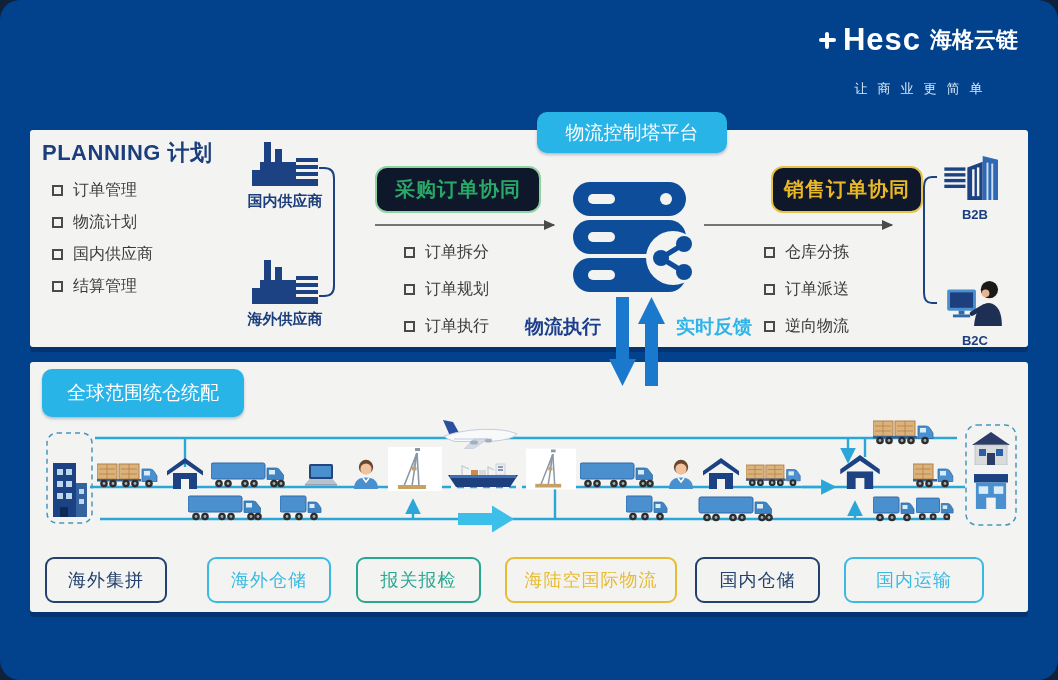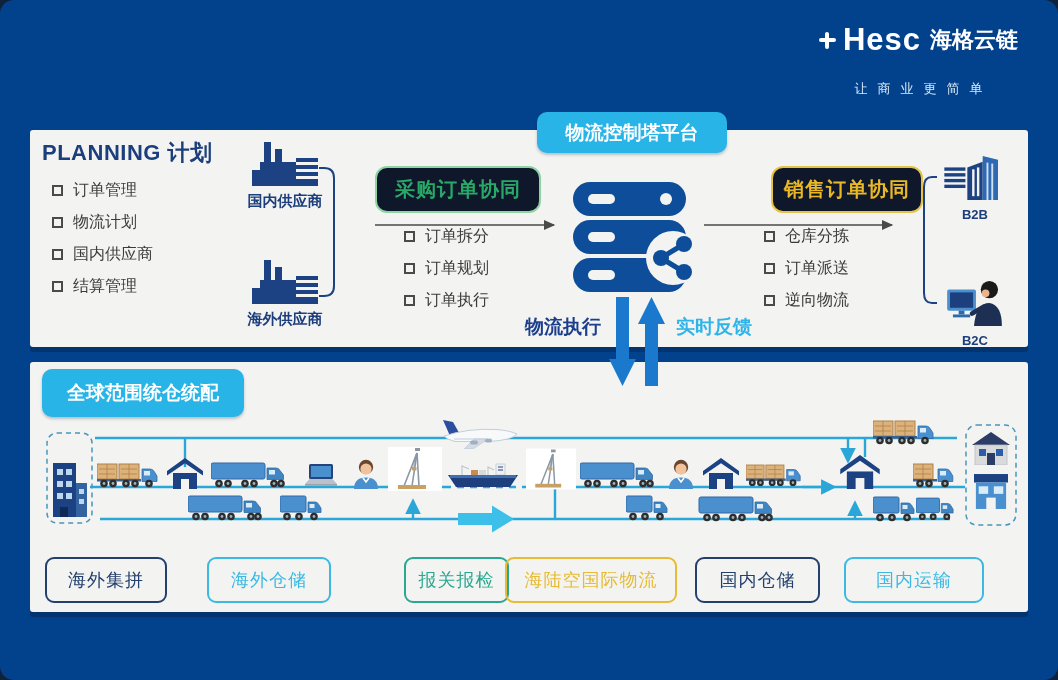--- a/index.html
+++ b/index.html
@@ -1,47 +1,47 @@
 <!DOCTYPE html>
 <html><head>
 <meta charset="utf-8">
 <style>
   * { margin:0; padding:0; box-sizing:border-box; }
   body { font-family:"Liberation Sans", sans-serif; background:#10213a; }
-  .stage { position:relative; width:1058px; height:680px; background:#02428d; overflow:hidden; border-radius:14px; }
+  .stage { position:relative; width:1058px; height:680px; background:#02428d; overflow:hidden; border-radius:20px; }
 
   
   .logo { position:absolute; top:22px; right:40px; display:flex; flex-direction:column; align-items:center; }
   .logo-row { display:flex; align-items:center; gap:7px; }
   .logo-plus { position:relative; width:17px; height:17px; }
   .logo-plus::before { content:""; position:absolute; left:0; right:0; top:6.5px; height:4px; background:#fff; border-radius:2px; }
   .logo-plus::after { content:""; position:absolute; top:0; bottom:0; left:6.5px; width:4px; background:#fff; border-radius:2px; }
   .logo-name { color:#fff; font-size:31px; font-weight:800; letter-spacing:1px; }
   .logo-cjk { color:#fff; font-size:22px; font-weight:700; margin-left:2px; }
   .logo-tagline { color:#d9eaf9; font-size:13px; letter-spacing:10px; margin-top:22px; padding-left:10px; }
 
   
   .panel { position:absolute; left:30px; width:998px; background:#f3f4f2; border-radius:3px; box-shadow:0 5px 0 rgba(7,42,90,.55); }
   .panel-top { top:130px; height:217px; }
   .panel-bottom { top:362px; height:250px; }
 
-  .badge { position:absolute; background:#29b4e8; color:#fff; font-weight:bold; font-size:19px;
+  .badge { position:absolute; background:#29b4e8; color:#fff; font-weight:normal; font-size:19px;
            display:flex; align-items:center; justify-content:center; border-radius:10px;
            box-shadow:0 2px 3px rgba(0,30,70,.25); z-index:5; }
   .badge-platform { left:537px; top:112px; width:190px; height:41px; }
   .badge-global { left:42px; top:369px; width:202px; height:48px; }
 
   
   .plan-title { position:absolute; left:12px; top:8px; font-size:22px; font-weight:800; color:#1c3e7c; letter-spacing:.5px; }
   ul.sq-list { position:absolute; list-style:none; }
   ul.sq-list li { display:flex; align-items:center; font-size:16px; color:#3b3b3b; }
   ul.sq-list .sq { width:11px; height:11px; border:2px solid #4a4a4a; margin-right:10px; flex:0 0 auto; }
   .plan-list { left:22px; top:50px; }
   .plan-list li { margin-bottom:11px; }
-  .mini-list li { margin-bottom:11px; }
+  .mini-list li { margin-bottom:11px;margin-top:16px; }
   .purchase-list { left:374px; top:96px; }
   .sales-list { left:734px; top:96px; }
 
   .supplier { position:absolute; width:92px; text-align:center; }
   .supplier-label { font-size:15px; font-weight:bold; color:#1c3e7c; margin-top:2px; }
   .supplier-1 { left:209px; top:12px; }
   .supplier-2 { left:209px; top:130px; }
 
   .obox { position:absolute; background:#0f172a; border-radius:12px; border:2px solid; display:flex;
           align-items:center; justify-content:center; font-weight:bold; font-size:20px; letter-spacing:1px; }
@@ -66,21 +66,21 @@
   .illustration { position:absolute; left:10px; top:53px; }
   .svc-btn { position:absolute; top:195px; height:46px; border:2px solid; border-radius:9px;
              background:transparent; display:flex; align-items:center; justify-content:center;
              font-size:18px; font-family:"Liberation Sans", sans-serif; cursor:pointer; letter-spacing:1px; }
   .svc-navy { border-color:#24406e; color:#24406e; }
   .svc-cyan { border-color:#3bb9e3; color:#3bb9e3; }
   .svc-teal { border-color:#2aa790; color:#2aa790; }
   .svc-gold { border-color:#e7bb35; color:#e7bb35; }
   .svc-1 { left:15px;  width:122px; }
   .svc-2 { left:177px; width:124px; }
-  .svc-3 { left:326px; width:105px;margin-left:48px; }
+  .svc-3 { left:326px; width:125px; }
   .svc-4 { left:475px; width:172px; }
   .svc-5 { left:665px; width:125px; }
   .svc-6 { left:814px; width:140px; }
 </style>
 </head>
 <body>
 
 <div class="stage">
 
   <div class="logo">

